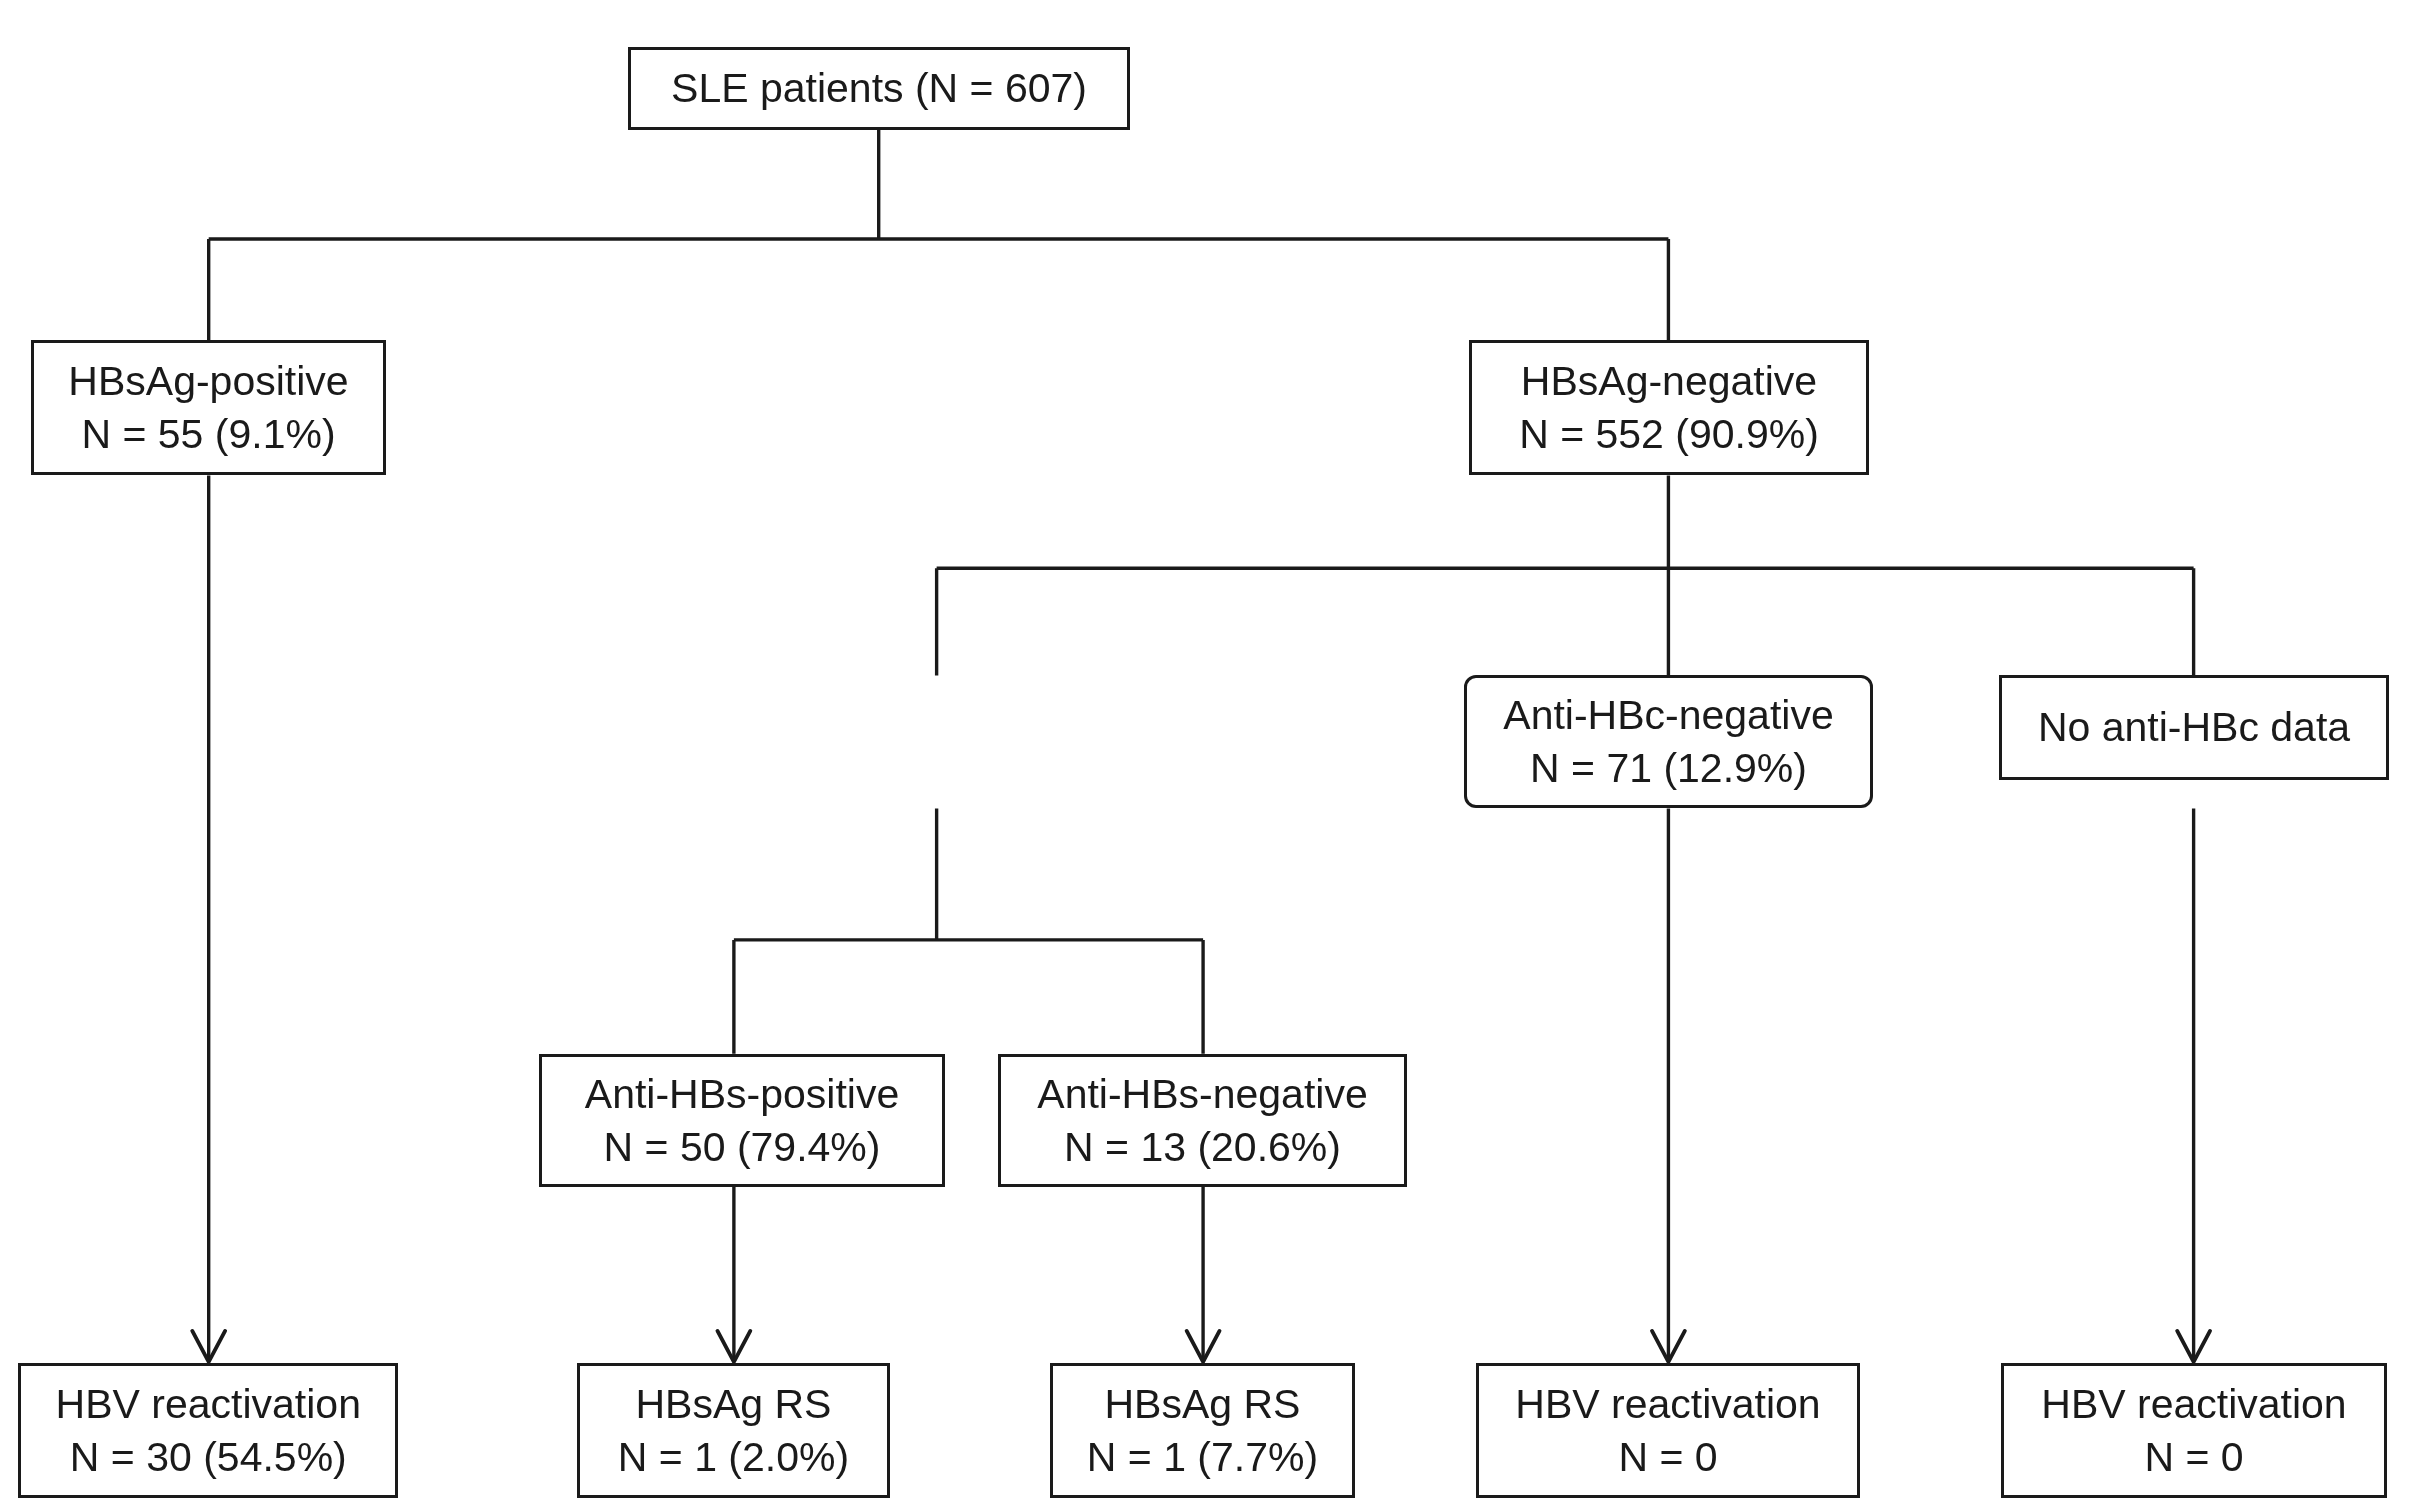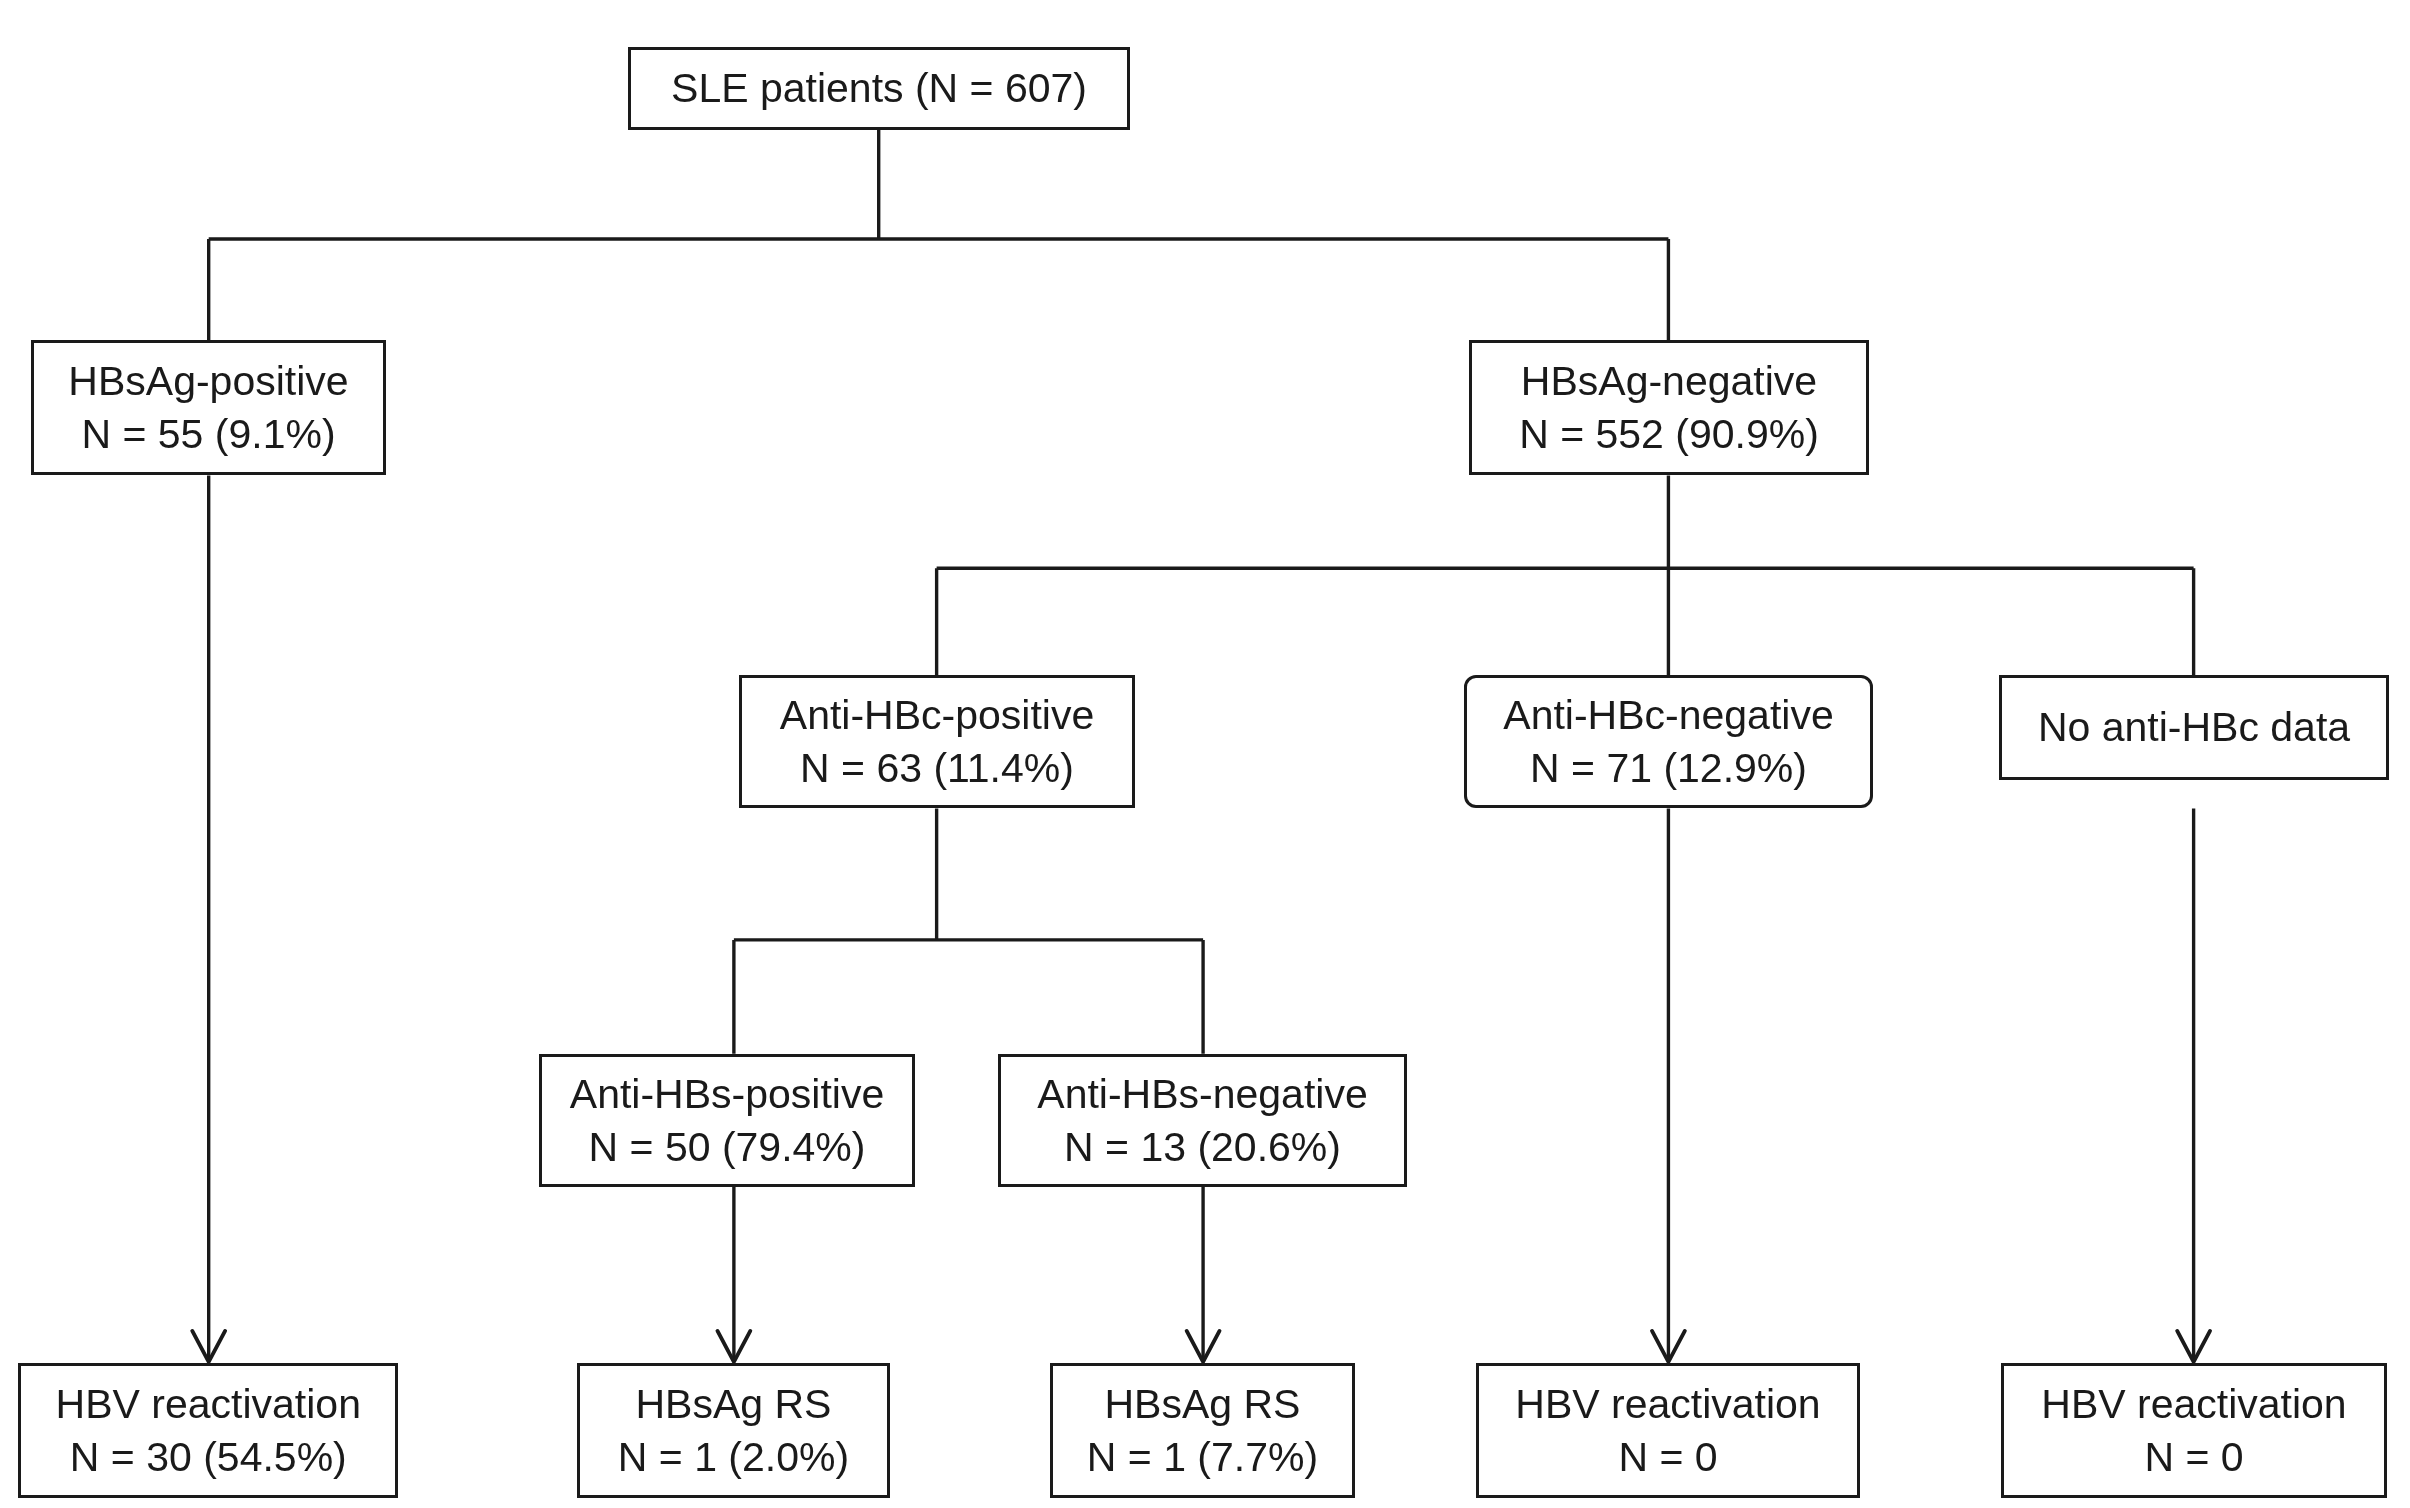--- a/index.html
+++ b/index.html
@@ -68,35 +68,31 @@
   <div class="node" style="left:31px; top:324px; width:355px; height:135px;">
     <span class="line">HBsAg-positive</span>
     <span class="line">N = 55 (9.1%)</span>
   </div>
 
   <div class="node" style="left:1469px; top:324px; width:400px; height:135px;">
     <span class="line">HBsAg-negative</span>
     <span class="line">N = 552 (90.9%)</span>
   </div>
 
-  <div class="node" style="left:739px; top:659px; width:396px; height:133px;">
-    <span class="line">Anti-HBc-positive</span>
-    <span class="line">N = 63 (11.4%)</span>
-  </div>
 
   <div class="node" style="left:1464px; top:659px; width:409px; height:133px;border-radius:12px;">
     <span class="line">Anti-HBc-negative</span>
     <span class="line">N = 71 (12.9%)</span>
   </div>
 
   <div class="node" style="left:1999px; top:659px; width:390px; height:105px;">
     <span class="line">No anti-HBc data</span>
   </div>
 
-  <div class="node" style="left:539px; top:1038px; width:376px; height:133px;">
+  <div class="node" style="left:539px; top:1038px; width:406px; height:133px;">
     <span class="line">Anti-HBs-positive</span>
     <span class="line">N = 50 (79.4%)</span>
   </div>
 
   <div class="node" style="left:998px; top:1038px; width:409px; height:133px;">
     <span class="line">Anti-HBs-negative</span>
     <span class="line">N = 13 (20.6%)</span>
   </div>
 
   <div class="node" style="left:18.3px; top:1347px; width:380px; height:135px;">

